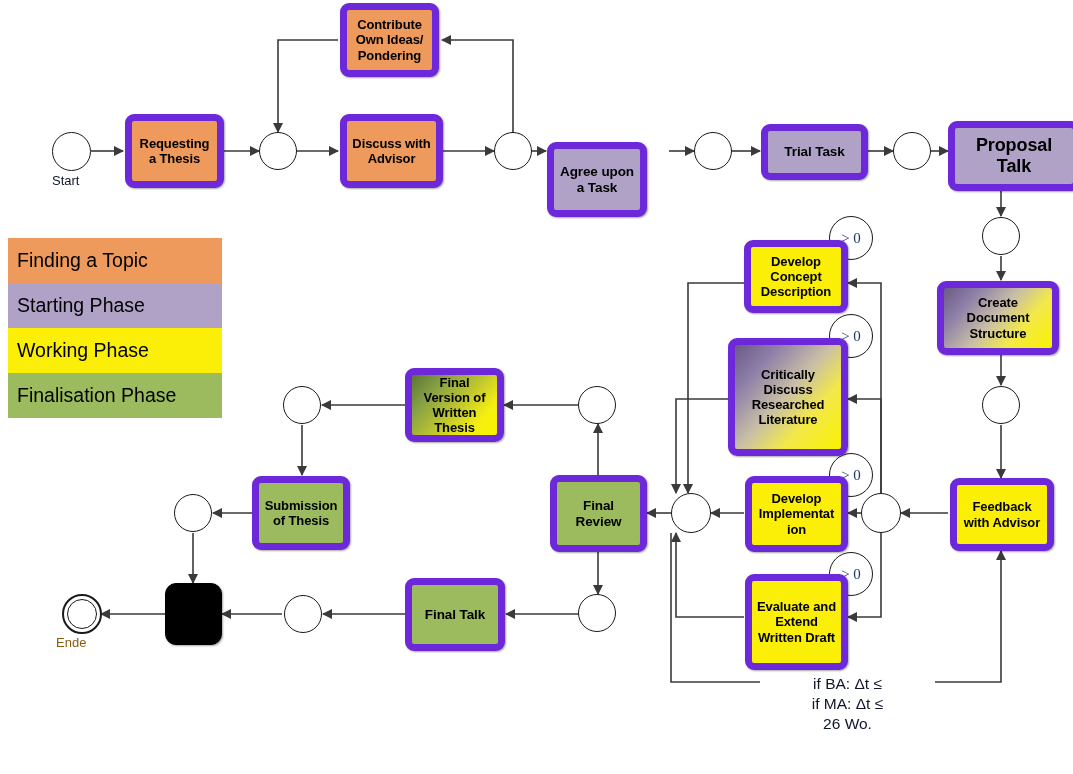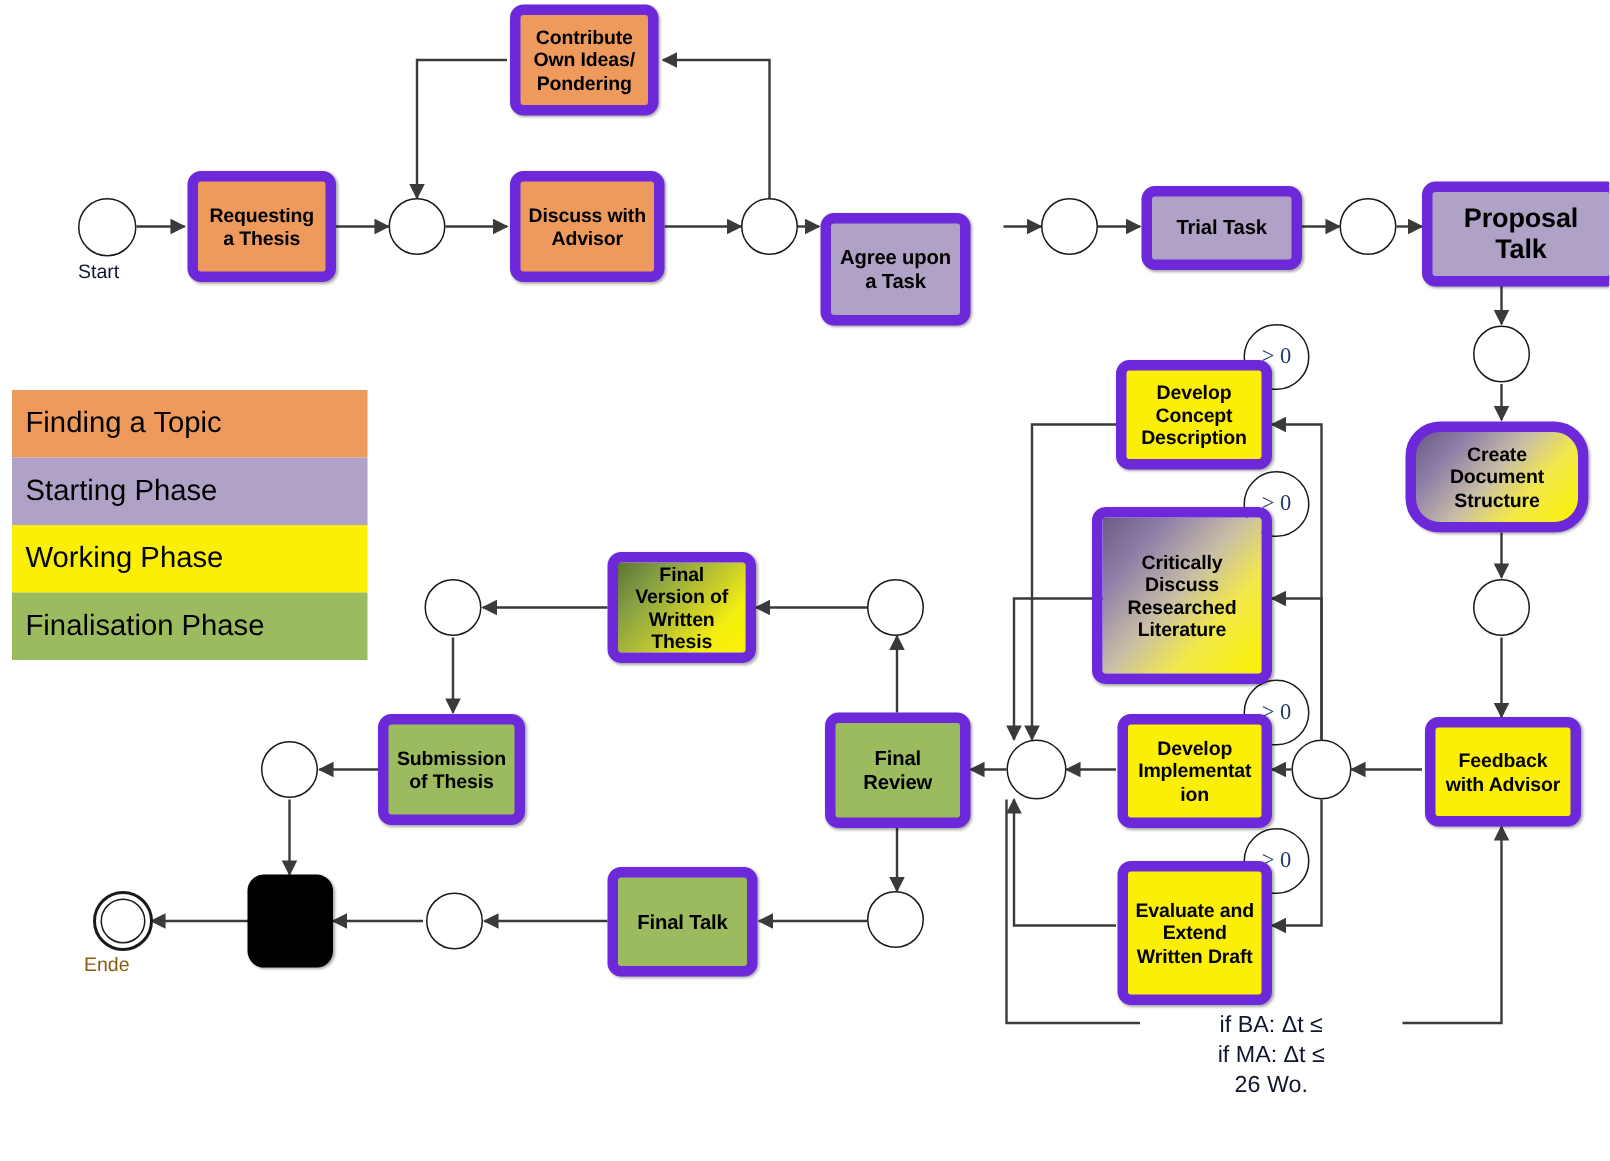--- a/index.html
+++ b/index.html
@@ -108,22 +108,22 @@
     color:#10162B;
     text-align:center;
     line-height:1.30;
     z-index:6;
     background:#ffffff;
   }
 
   
   #legend{
     position:absolute;
-    left:8px;top:260px;
-    width:237px;
+    left:8px;top:238px;
+    width:214px;
     z-index:6;
   }
   #legend .row{
     height:45px;
     display:flex;
     align-items:center;
     padding-left:9px;
     box-sizing:border-box;
     font-size:19.5px;
     color:#000;
@@ -288,21 +288,21 @@
   </div>
 
   <div class="node purple" style="left:761px;top:124px;width:107px;height:56px;font-size:13.5px;">
     <span>Trial Task</span>
   </div>
 
   <div class="node purple" style="left:948px;top:121px;width:132px;height:70px;font-size:18px;">
     <span>Proposal Talk</span>
   </div>
 
-  <div class="node grad-purple-yellow" style="left:937px;top:281px;width:122px;height:74px;font-size:13px;border-radius:23px;">
+  <div class="node grad-purple-yellow" style="left:937px;top:281px;width:122px;height:74px;font-size:13px;">
     <span>Create Document Structure</span>
   </div>
 
   <div class="node yellow" style="left:950px;top:478px;width:104px;height:73px;font-size:13px;">
     <span>Feedback with Advisor</span>
   </div>
 
   <div class="node yellow" style="left:744px;top:240px;width:104px;height:73px;font-size:13px;">
     <span>Develop Concept Description</span>
   </div>

